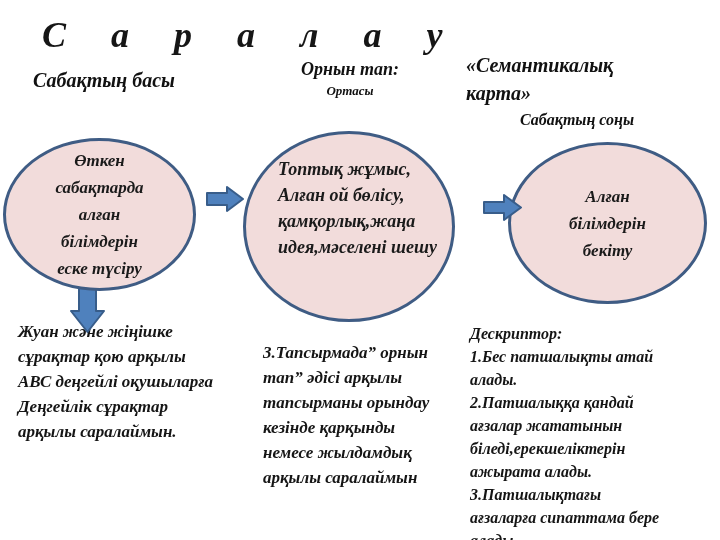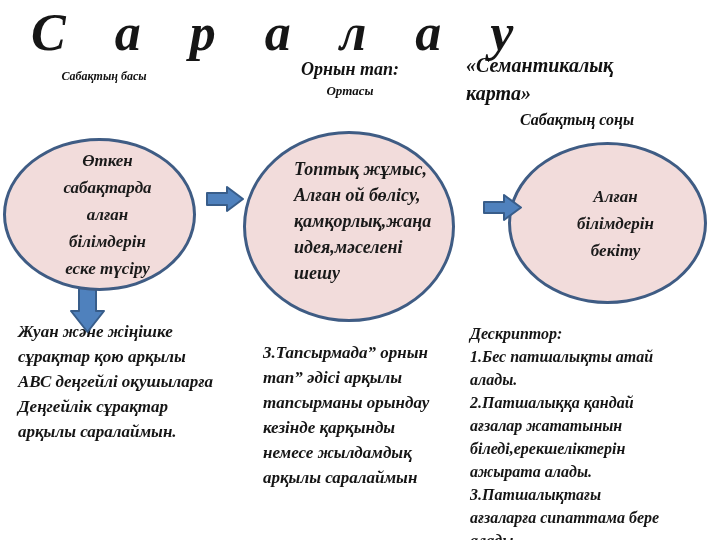--- a/index.html
+++ b/index.html
@@ -7,31 +7,31 @@
     position: relative;
     width: 720px; height: 540px;
     background: #ffffff;
     overflow: hidden;
     font-family: "Liberation Serif", "DejaVu Serif", serif;
     color: #111;
   }
   .title {
     position: absolute;
     left: 30px; top: 2px;
-    margin: 1px;
-    font-size: 52px;
+    margin: 12px;
+    font-size: 36px;
     font-weight: bold;
     font-style: italic;
     letter-spacing: 18px;
     white-space: nowrap;
     color: #161616;
   }
   .hdr { position: absolute; font-weight: bold; }
   .hdr-main { font-size: 16px; line-height: 1.25; white-space: pre-line; }
-  .hdr-sub  { font-size: 12px; font-style: italic; }
+  .hdr-sub  { font-size: 20px; font-style: italic; }
   .hdr-col1 { left: 8px; top: 66px; width: 192px; text-align: center; }
   .hdr-col1 .hdr-main { font-style: normal; }
   .hdr-col1 .hdr-sub { margin-top: 3px; }
   .hdr-col2 { left: 270px; top: 58px; width: 160px; text-align: center; }
   .hdr-col2 .hdr-main { font-style: italic; font-size: 18px; }
   .hdr-col2 .hdr-sub { font-size: 13px; margin-top: 2px; }
   .hdr-col3-main {
     position: absolute; left: 466px; top: 52px; width: 230px;
     font-weight: bold; font-style: italic; font-size: 20px;
     line-height: 1.38; white-space: pre-line;
@@ -50,21 +50,20 @@
     align-items: center;
     justify-content: center;
     z-index: 2;
   }
   .oval-text {
     font-weight: bold;
     font-style: italic;
     text-align: center;
     white-space: pre-line;
     color: #1a1a1a;
-    margin-left: 16px;
   }
   .oval1 { left: 3px;   top: 138px; width: 193px; height: 153px; }
   .oval1 .oval-text { font-size: 17px; line-height: 27px; }
   .oval2 { left: 243px; top: 131px; width: 212px; height: 191px;
            align-items: flex-start; justify-content: flex-start; }
   .oval2 .oval-text { font-size: 18px; line-height: 26px; text-align: left;
                       padding: 22px 0 0 32px; }
   .oval3 { left: 508px; top: 142px; width: 199px; height: 162px; }
   .oval3 .oval-text { font-size: 17px; line-height: 27px; }
   .arrow { position: absolute; z-index: 3; }

